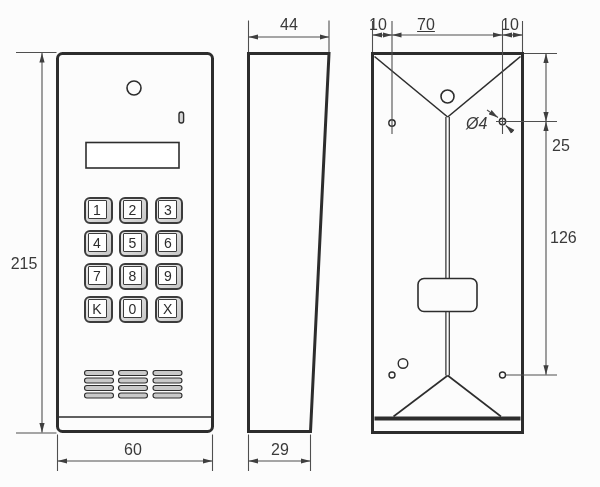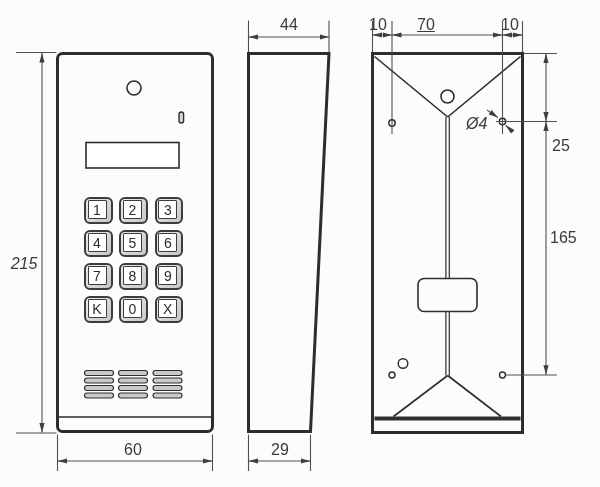--- a/index.html
+++ b/index.html
@@ -171,24 +171,24 @@
         <div class="key-top">K</div>
       </div>
     <div class="key">
         <div class="key-top">0</div>
       </div>
     <div class="key">
         <div class="key-top">X</div>
       </div>
   </div>
 
-  <div class="dim-label" style="left:10px; top:256px; width:28px;font-style:italic;">215</div>
+  <div class="dim-label" style="left:10px; top:256px; width:28px;">215</div>
   <div class="dim-label" style="left:119px; top:442px; width:28px;">60</div>
   <div class="dim-label" style="left:275px; top:17px; width:28px;">44</div>
   <div class="dim-label" style="left:266px; top:442px; width:28px;text-align:center;">29</div>
   <div class="dim-label" style="left:366px; top:17px; width:24px;">10</div>
   <div class="dim-label" style="left:413px; top:17px; width:26px;text-decoration:underline;">70</div>
   <div class="dim-label" style="left:497px; top:17px; width:26px;">10</div>
   <div class="dim-label left-align" style="left:552px; top:94px;margin-top:44px;">25</div>
-  <div class="dim-label left-align" style="left:550px; top:230px;">165</div>
+  <div class="dim-label left-align" style="left:550px; top:230px;">126</div>
   <div class="dim-label dia-label left-align" style="left:466px; top:86px;margin-top:30px;">Ø4</div>
 
 </div>
 
 </body></html>

